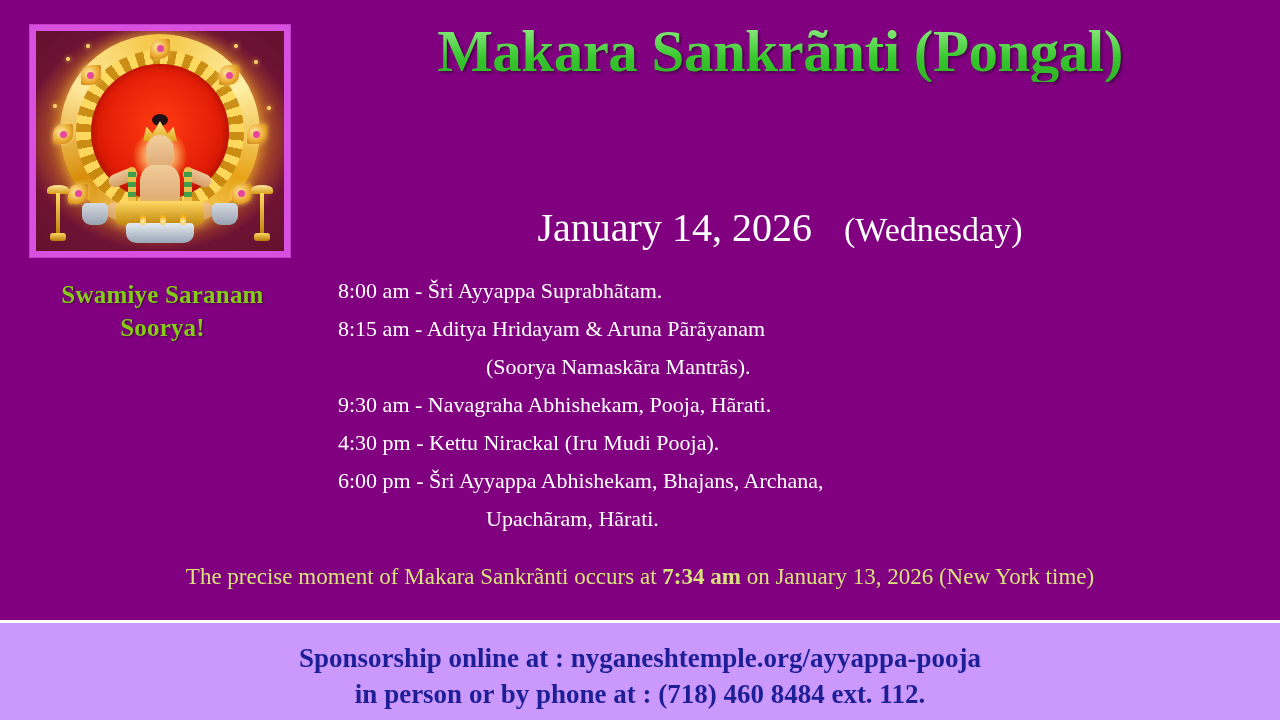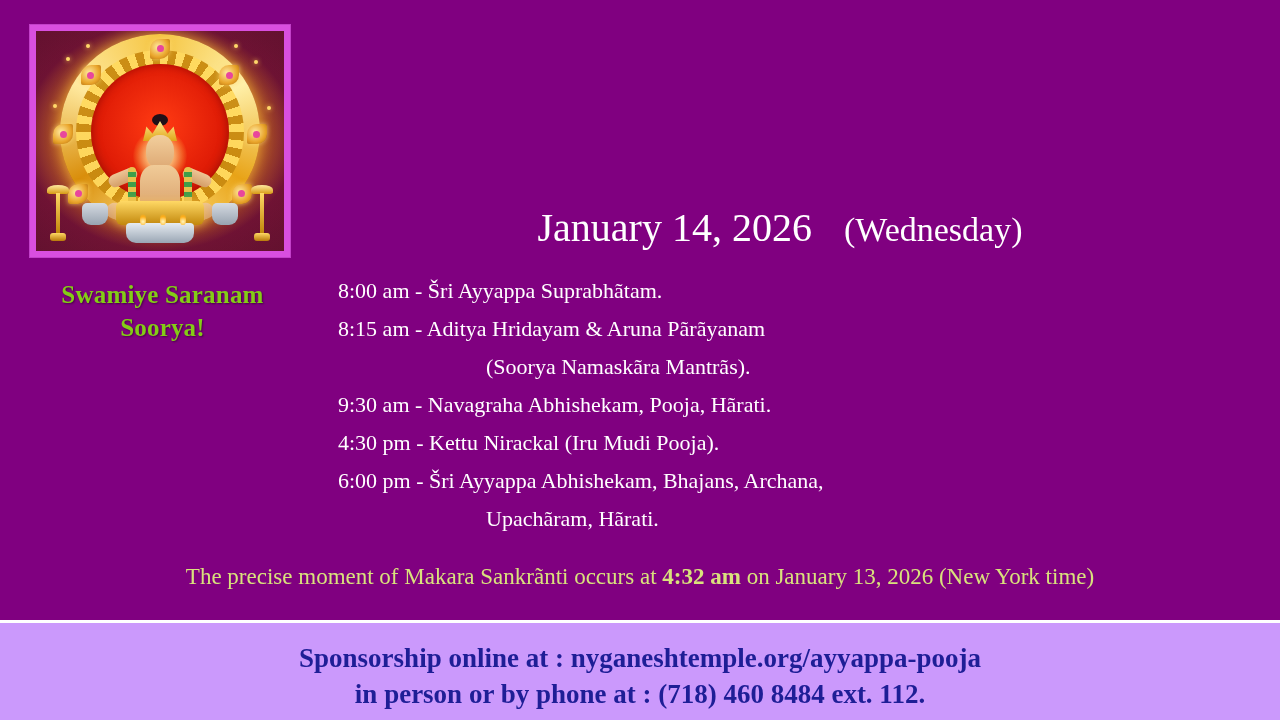--- a/index.html
+++ b/index.html
@@ -324,30 +324,31 @@
       <div class="flame" style="left:58%;"></div>
     </div>
   </div>
 
   <div id="caption">
     <div>Swamiye Saranam</div>
     <div>Soorya!</div>
   </div>
 
   <div id="title">
+    <div>Makara Sankrãnti (Pongal)</div>
   </div>
 
   <div id="date-line">
     <span>January 14, 2026 </span><span class="weekday">(Wednesday)</span>
   </div>
 
   <div id="schedule"><div class="row"><span>8:00 am</span><span> - </span><span>Šri Ayyappa Suprabhãtam.</span></div><div class="row"><span>8:15 am</span><span> - </span><span>Aditya Hridayam &amp; Aruna Pãrãyanam</span></div><div class="row cont">(Soorya Namaskãra Mantrãs).</div><div class="row"><span>9:30 am</span><span> - </span><span>Navagraha Abhishekam, Pooja, Hãrati.</span></div><div class="row"><span>4:30 pm</span><span> - </span><span>Kettu Nirackal (Iru Mudi Pooja).</span></div><div class="row"><span>6:00 pm</span><span> - </span><span>Šri Ayyappa Abhishekam, Bhajans, Archana,</span></div><div class="row cont">Upachãram, Hãrati.</div></div>
 
   <div id="note">
-    <span>The precise moment of Makara Sankrãnti occurs at </span><b>4:32 am</b><span> on January 13, 2026 (New York time)</span>
+    <span>The precise moment of Makara Sankrãnti occurs at </span><b>7:34 am</b><span> on January 13, 2026 (New York time)</span>
   </div>
 
   <div id="banner">
     <div>Sponsorship online at : nyganeshtemple.org/ayyappa-pooja</div>
     <div>in person or by phone at : (718) 460 8484 ext. 112.</div>
   </div>
 
 </div>
 
 </body></html>

